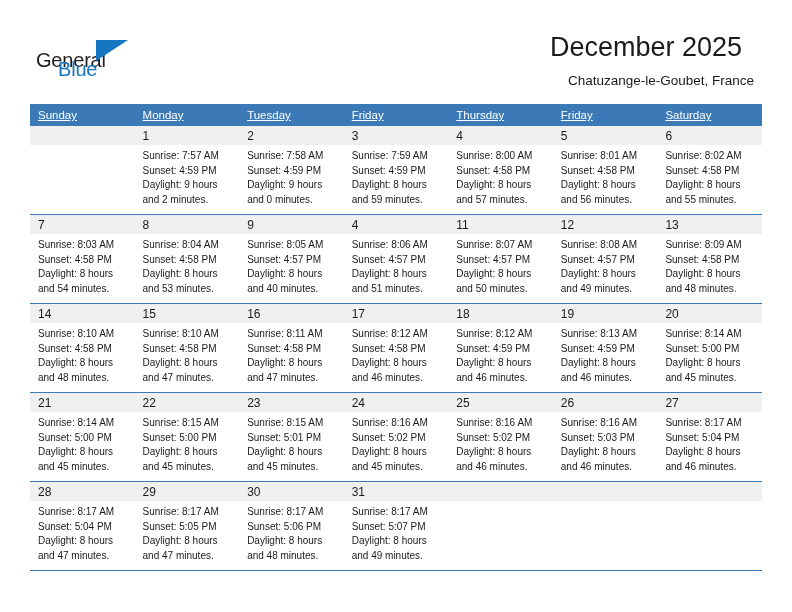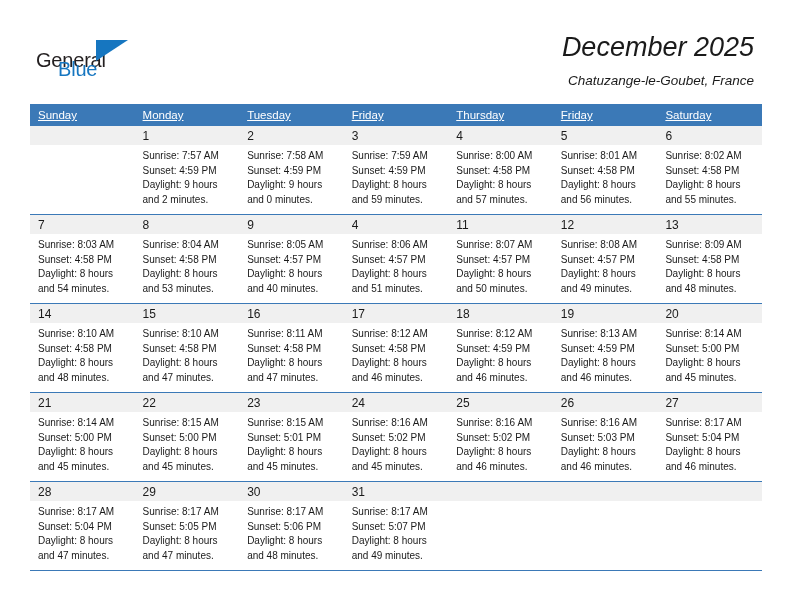--- a/index.html
+++ b/index.html
@@ -63,22 +63,21 @@
     width: 0;
     height: 0;
     border-left: 32px solid #1676c0;
     border-bottom: 21px solid transparent;
   }
 
   .title-block {
     position: absolute;
     right: 38px;
     top: 30px;
-    text-align: right;
-    font-style: italic;
+    text-align: left;
   }
   .cal-title {
     font-size: 27px;
     font-weight: normal;
     color: #1a1a1a;
     line-height: 34px;
     white-space: nowrap;
   }
   .cal-subtitle {
     margin-top: 9px;

